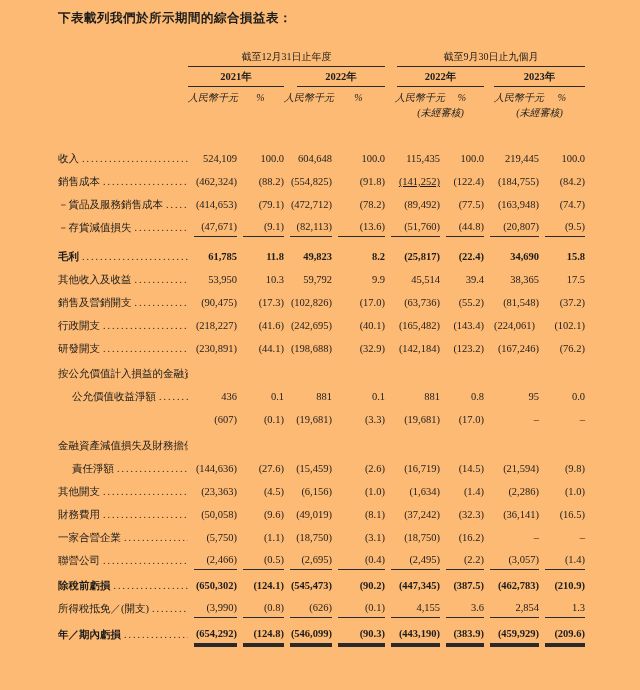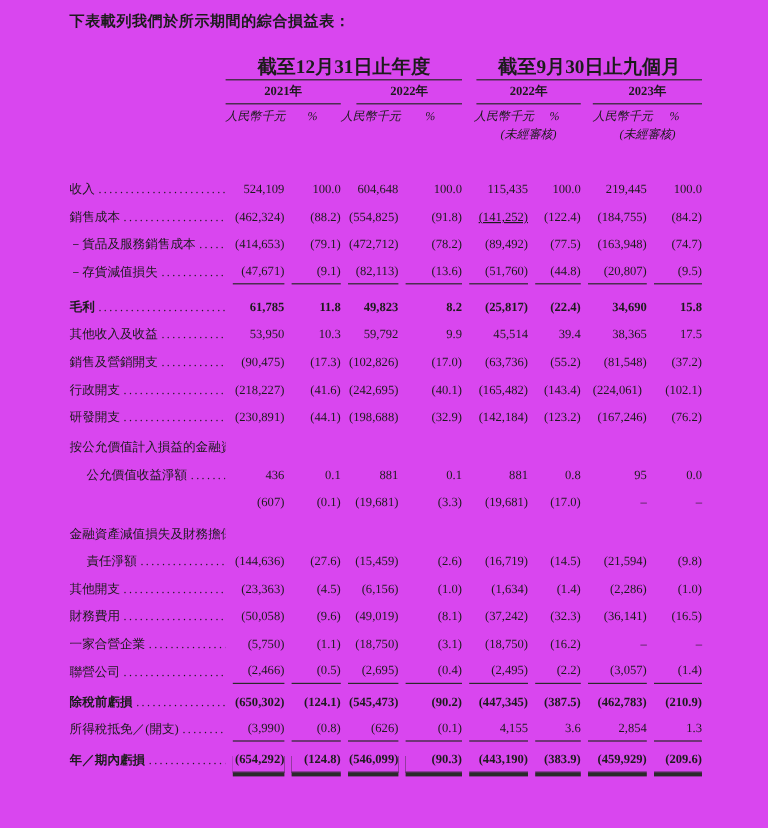--- a/index.html
+++ b/index.html
@@ -1,19 +1,19 @@
 <!DOCTYPE html>
 <html><head>
 <meta charset="utf-8">
 <style>
   html,body{margin:0;padding:0;background:#ffffff;}
   .page{
     position:relative;
     width:640px;height:690px;
-    background:#d946ef;
+    background:#fdba74;
     overflow:hidden;
     font-family:"Liberation Serif","DejaVu Serif",serif;
     color:#1c1c1c;
   }
   .title{
     margin:0;
     padding:9px 0 0 58px;
     font-size:12.5px;
     font-weight:600;
     letter-spacing:0.5px;
@@ -24,22 +24,22 @@
     width:527px;
   }
   .grid{
     display:grid;
     grid-template-columns:130px 49px 47px 48px 53px 55px 44px 55px 46px;
     align-items:end;
   }
   
   .hgroups .hspan{
     text-align:center;
-    font-size:16px;
-    font-weight:700;
+    font-size:10px;
+    font-weight:400;
     padding-bottom:3px;
     border-bottom:1px solid #2a2a2a;
     line-height:12px;
     white-space:nowrap;
   }
   .g1{grid-column:2 / span 4;}
   .g2{grid-column:6 / span 4;margin-left:12px;}
   .hyears{margin-top:4px;}
   .hyears .yspan{
     text-align:center;

